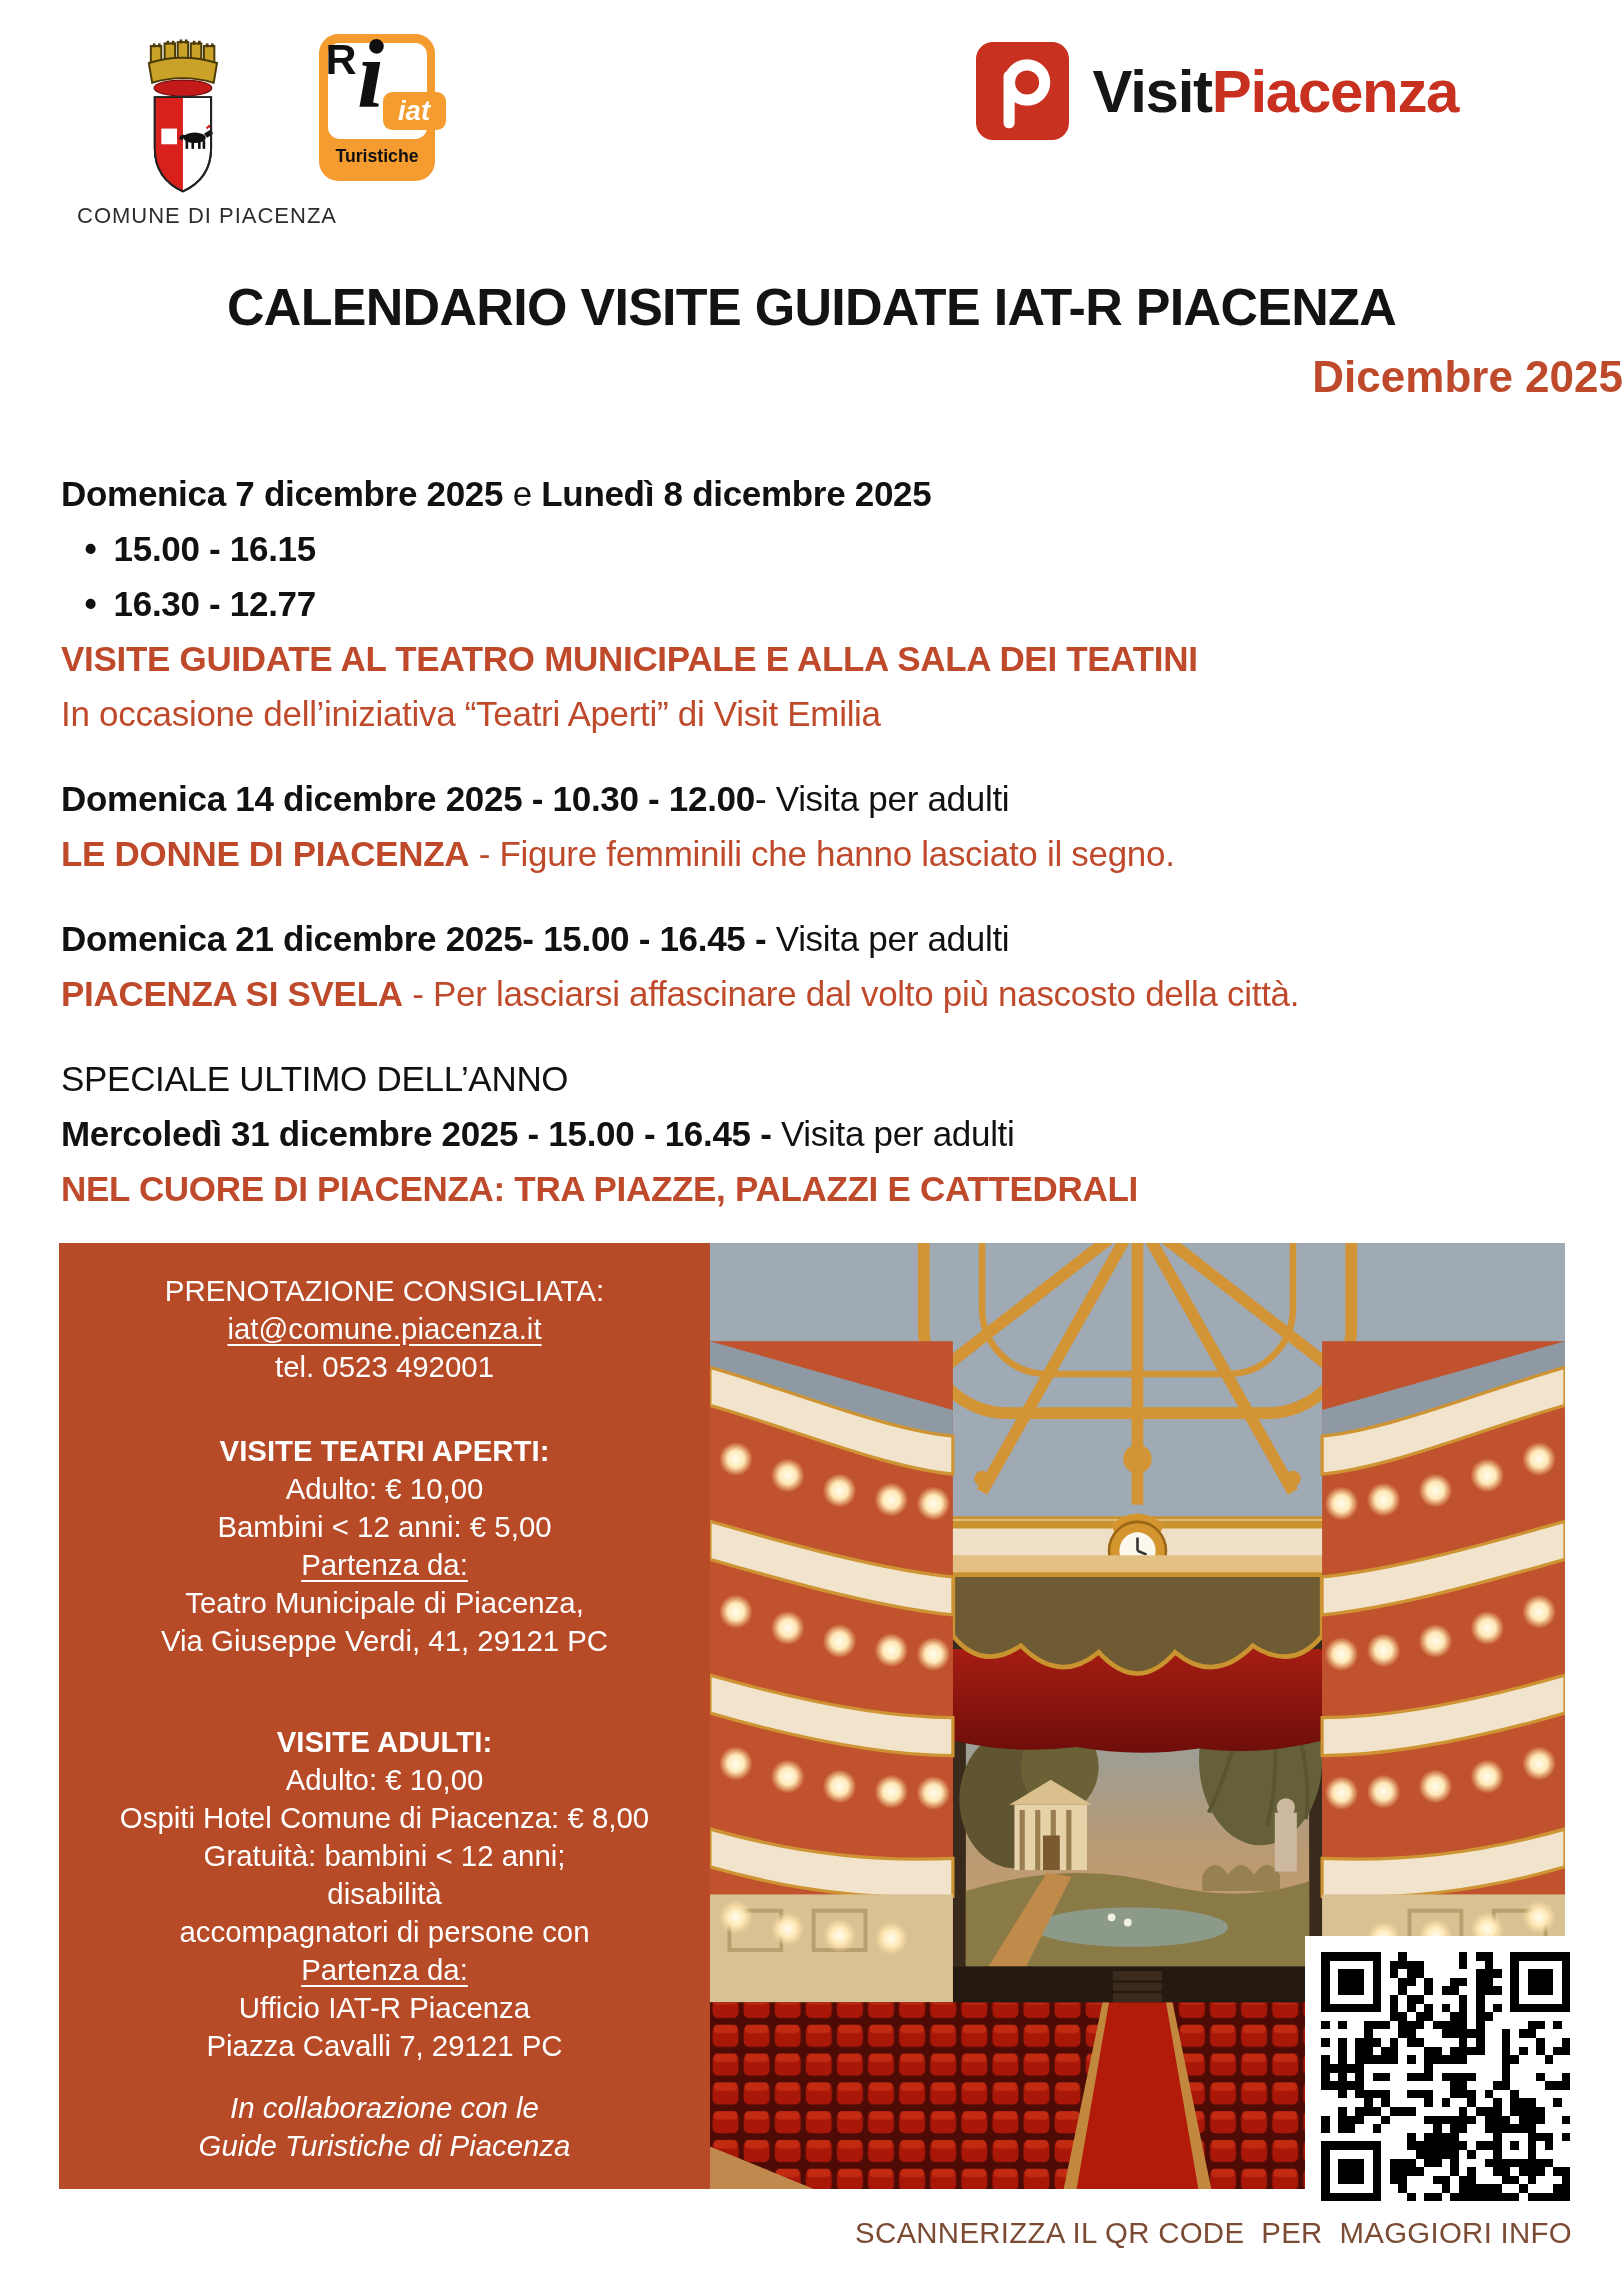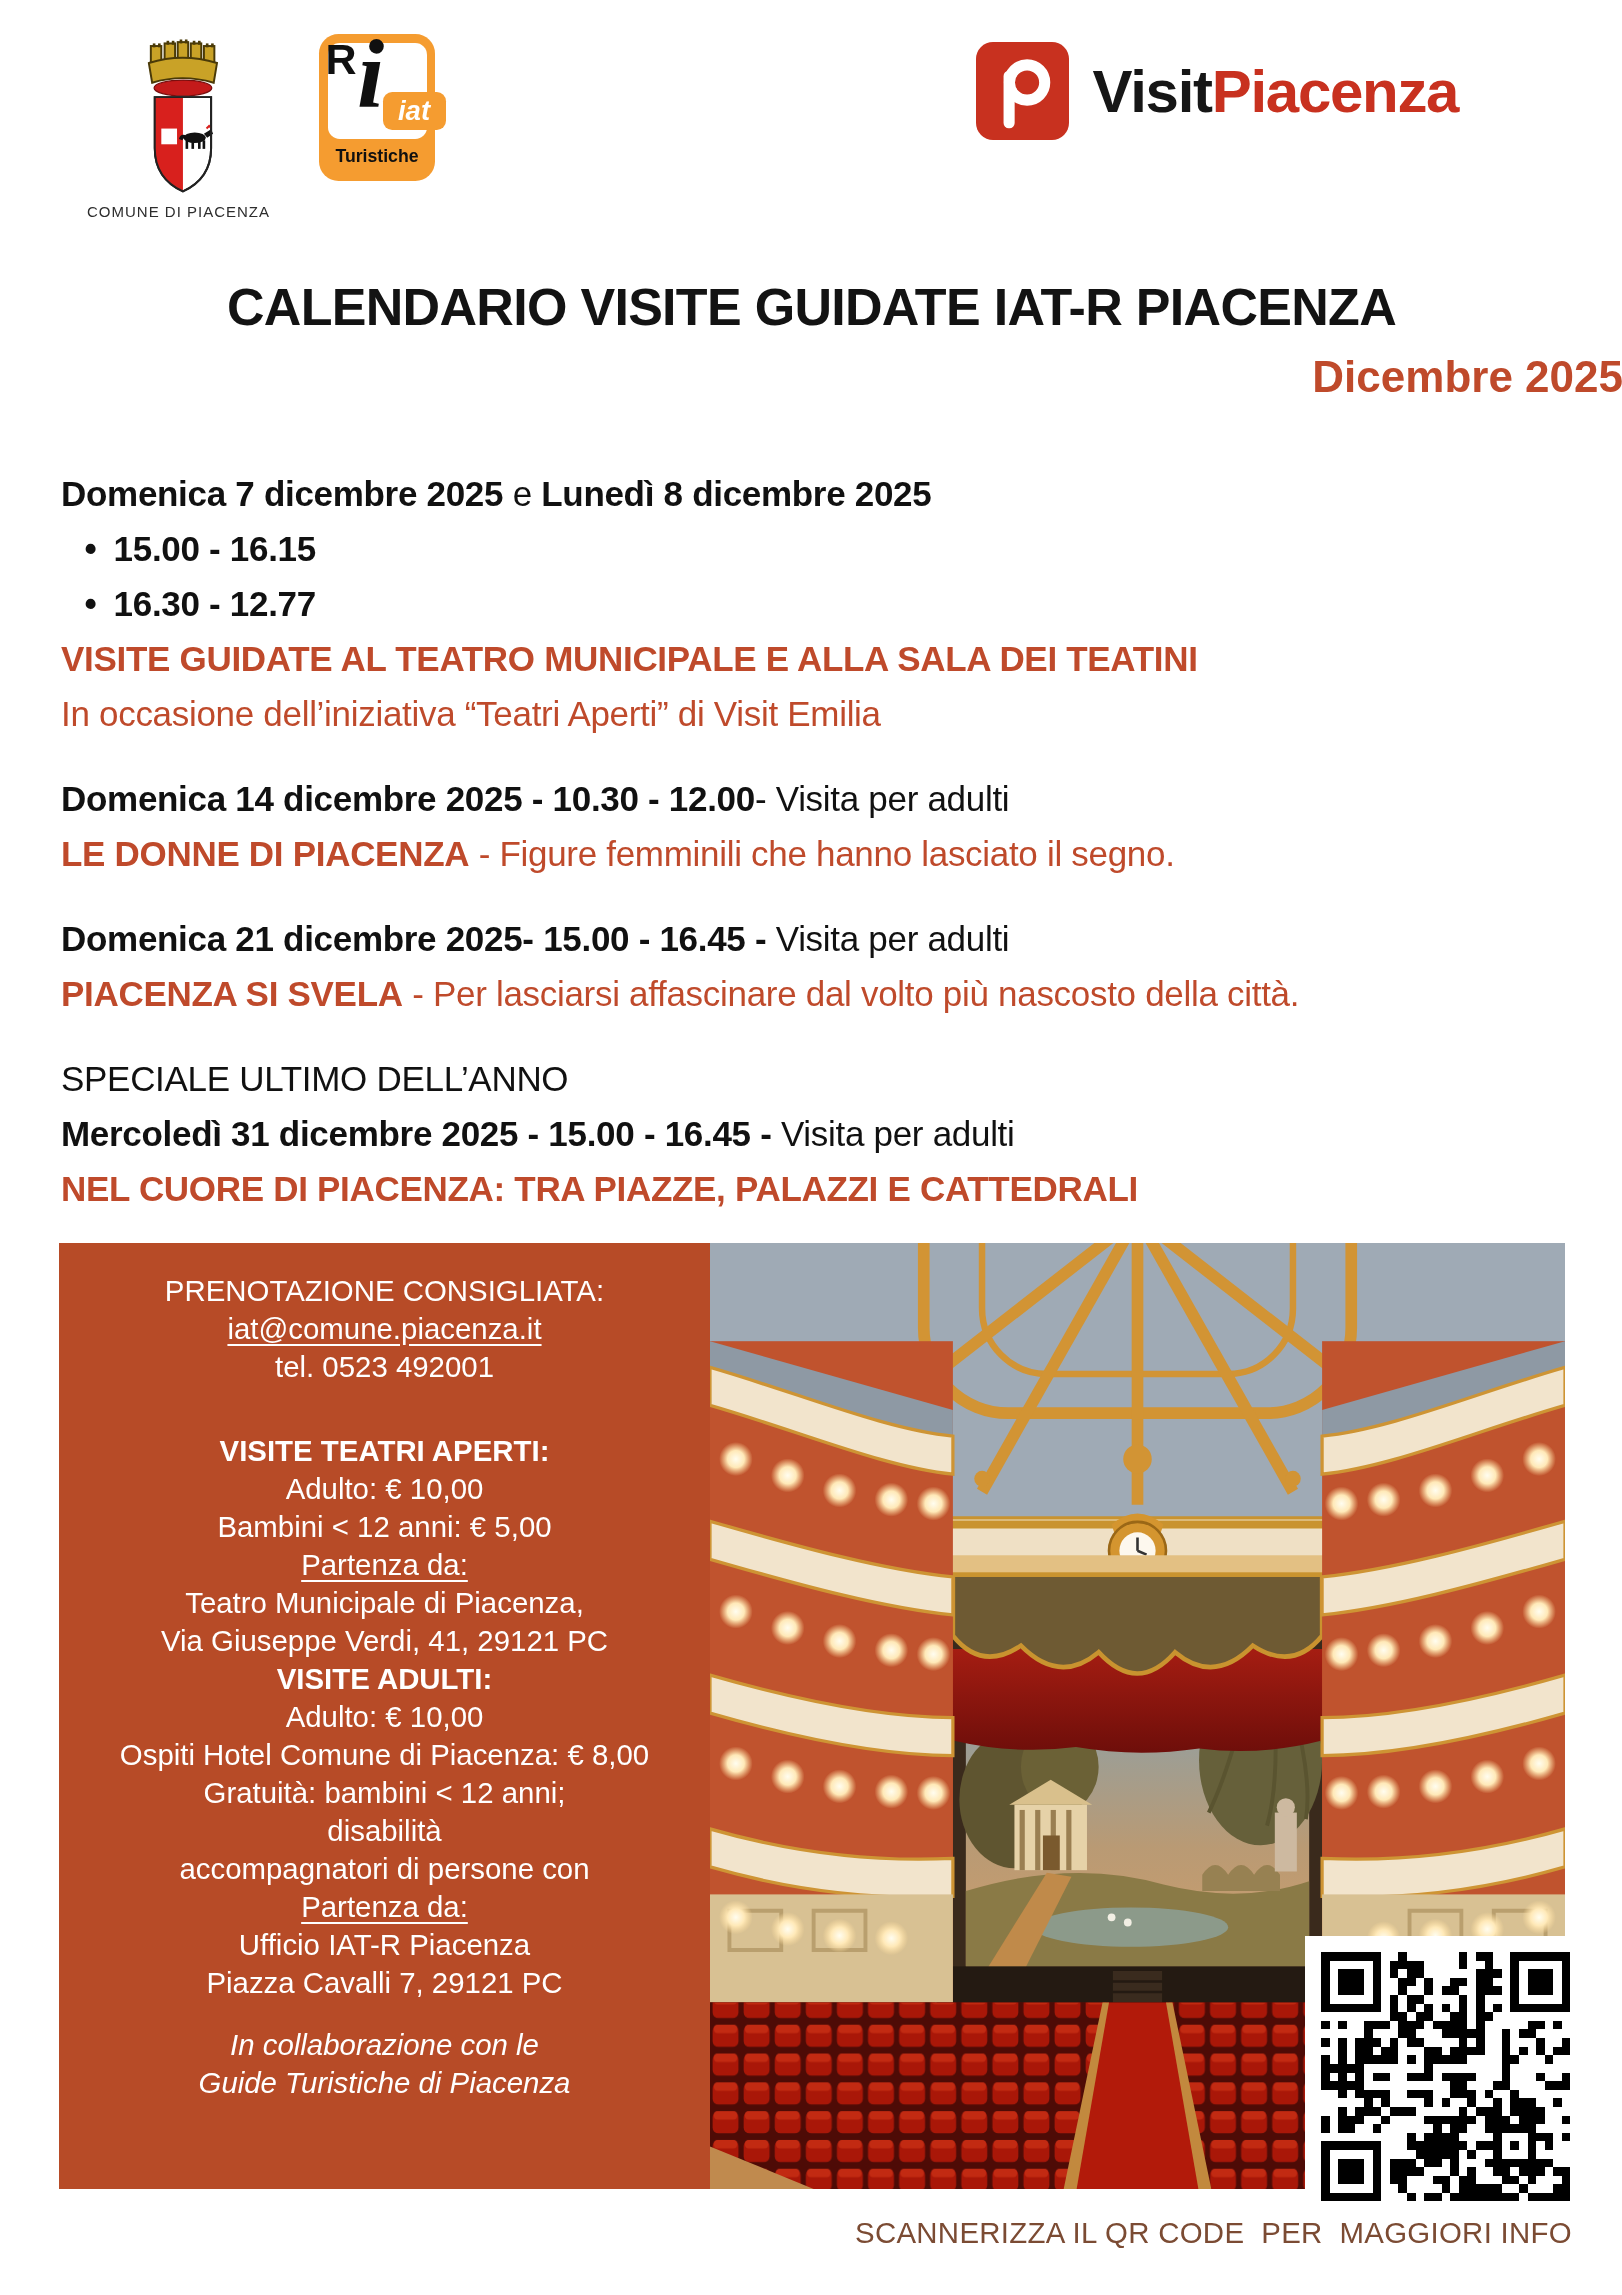--- a/index.html
+++ b/index.html
@@ -10,21 +10,21 @@
     --visit-red:#C8311F;
     --ink:#131313;
   }
   *{margin:0;padding:0;box-sizing:border-box}
   body{background:#888;font-family:"Liberation Sans","DejaVu Sans",sans-serif}
   .page{position:relative;width:1623px;height:2295px;background:#ffffff;overflow:hidden;color:var(--ink)}
 
   
   .comune{position:absolute;left:77px;top:29px;width:203px;text-align:center}
   .comune svg{display:block;margin:0 auto}
-  .comune-caption{margin-top:5.2px;font-size:15px;letter-spacing:1px;color:#2d2d2d;white-space:nowrap}
+  .comune-caption{margin-top:5.2px;font-size:22px;letter-spacing:1px;color:#2d2d2d;white-space:nowrap}
 
   .iat{position:absolute;left:319px;top:34px;width:116px;height:147px;background:var(--iat-orange);border-radius:19.6px}
   .iat-inner{position:absolute;left:8.5px;top:8.5px;width:99px;height:96px;background:#fff;border-radius:11.8px}
   .iat-r{position:absolute;left:6.5px;top:1.3px;font-size:43px;font-weight:700;color:#101010}
   .iat-i{position:absolute;left:38px;top:-9.2px;font-family:"Liberation Serif","DejaVu Serif",serif;font-style:italic;font-weight:700;font-size:98px;line-height:98px;color:#101010}
   .iat-tab{position:absolute;right:-10.5px;top:58px;width:63px;height:38px;background:var(--iat-orange);border-radius:9.2px;color:#fff;font-style:italic;font-weight:700;font-size:27.5px;line-height:37px;text-align:center}
   .iat-res{position:absolute;left:0;bottom:14.4px;width:100%;text-align:center;font-weight:700;font-size:17.7px;color:#101010}
 
   .visit{position:absolute;left:976px;top:42px;display:flex;align-items:center}
   .visit-sq{position:relative;width:93px;height:98px;background:var(--visit-red);border-radius:17px}
@@ -45,21 +45,21 @@
   .red{color:var(--red)}
   .bullet{padding-left:23.6px}
   .dot{display:inline-block;margin-right:17px;font-weight:700}
 
   
   .panel{position:absolute;left:59px;top:1243px;width:1274px;height:946px;background:var(--orange)}
   .info-col{position:absolute;left:0;top:0;width:651px;height:100%;padding:29px 18.3px 0;color:#ffffff;text-align:center;font-size:29.4px;line-height:38px}
   .info-col .h{font-weight:700}
   .info-col .u{text-decoration:underline;text-underline-offset:4.6px}
   .g2{margin-top:46px}
-  .g3{}
+  .g3{margin-top:63px}
   .g4{margin-top:24px;font-style:italic}
 
   .photo{position:absolute;left:651px;top:0;width:855px;height:946px;overflow:hidden}
   .photo svg{display:block;width:100%;height:100%}
 
   
   .qr-box{position:absolute;left:1305px;top:1936px;width:281px;height:281px;background:#ffffff;padding:15.7px}
   .qr-box svg{display:block;width:100%;height:100%;shape-rendering:crispEdges;fill:#000}
 
   

